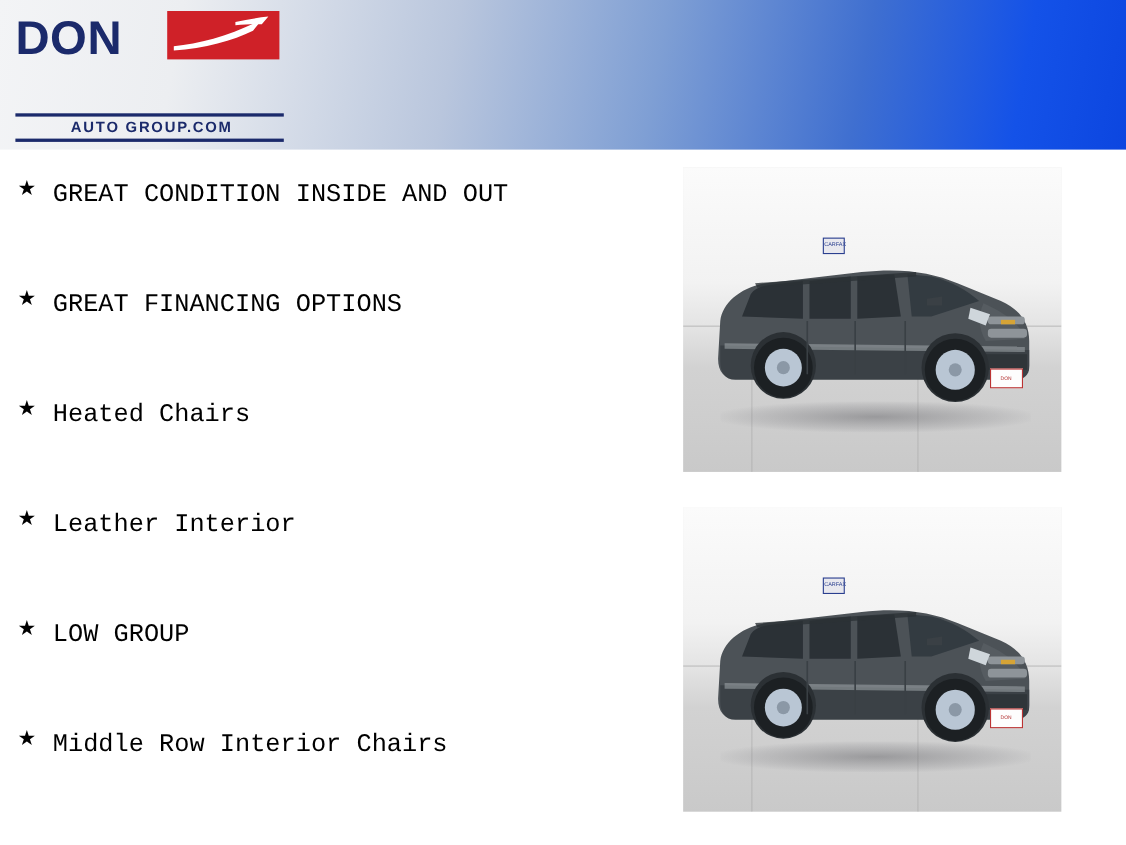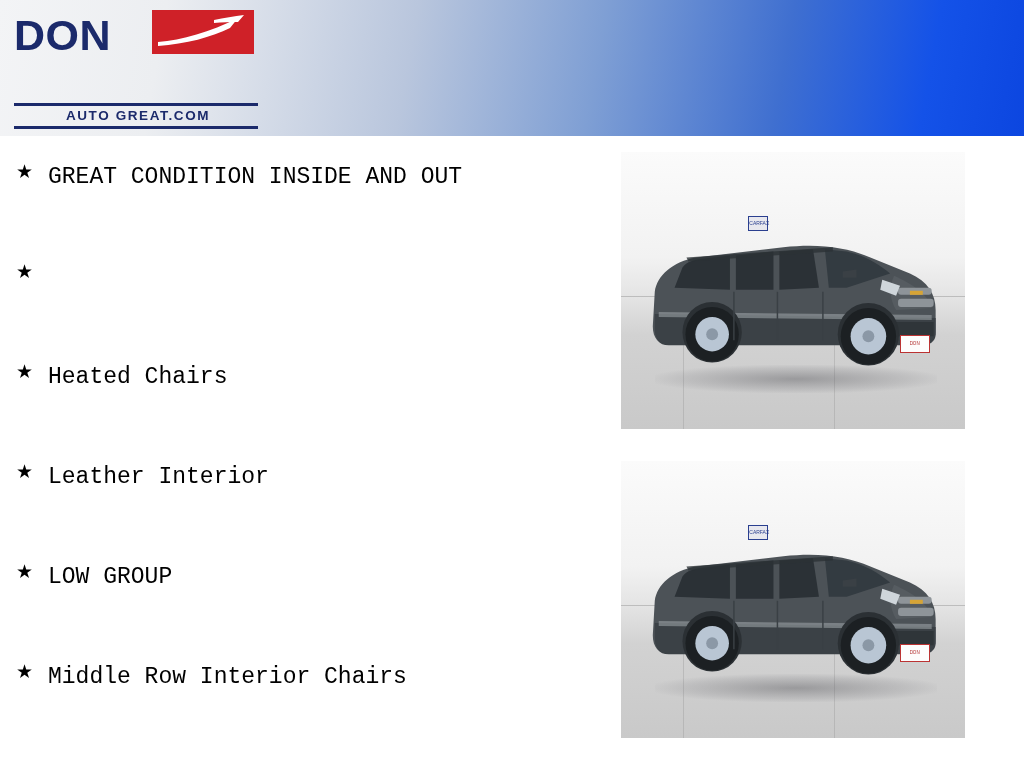--- a/index.html
+++ b/index.html
@@ -226,34 +226,35 @@
   <div class="header">
     <div class="logo">
       <div class="logo-don">DON</div>
       <div class="logo-swoosh">
         <svg width="102" height="44" viewBox="0 0 102 44">
           <path d="M6 32 C 30 30, 58 22, 86 8 L 78 18 C 60 27, 34 34, 6 36 Z" fill="#ffffff"></path>
           <path d="M62 10 C 72 8, 82 6, 92 5 L 86 12 C 78 12, 70 12, 62 13 Z" fill="#ffffff"></path>
         </svg>
       </div>
       <div class="logo-underline"></div>
-      <div class="logo-tagline">AUTO GREAT.COM</div>
+      <div class="logo-tagline">AUTO GROUP.COM</div>
       <div class="logo-underline2"></div>
     </div>
   </div>
 
   <div class="content">
 
     <div class="highlights">
       <div class="highlight-row">
         <div class="bullet-star">★</div>
         <div class="highlight-text">GREAT CONDITION INSIDE AND OUT</div>
       </div>
       <div class="highlight-row">
         <div class="bullet-star">★</div>
+        <div class="highlight-text">GREAT FINANCING OPTIONS</div>
       </div>
       <div class="highlight-row">
         <div class="bullet-star">★</div>
         <div class="highlight-text">Heated Chairs</div>
       </div>
       <div class="highlight-row">
         <div class="bullet-star">★</div>
         <div class="highlight-text">Leather Interior</div>
       </div>
       <div class="highlight-row">

